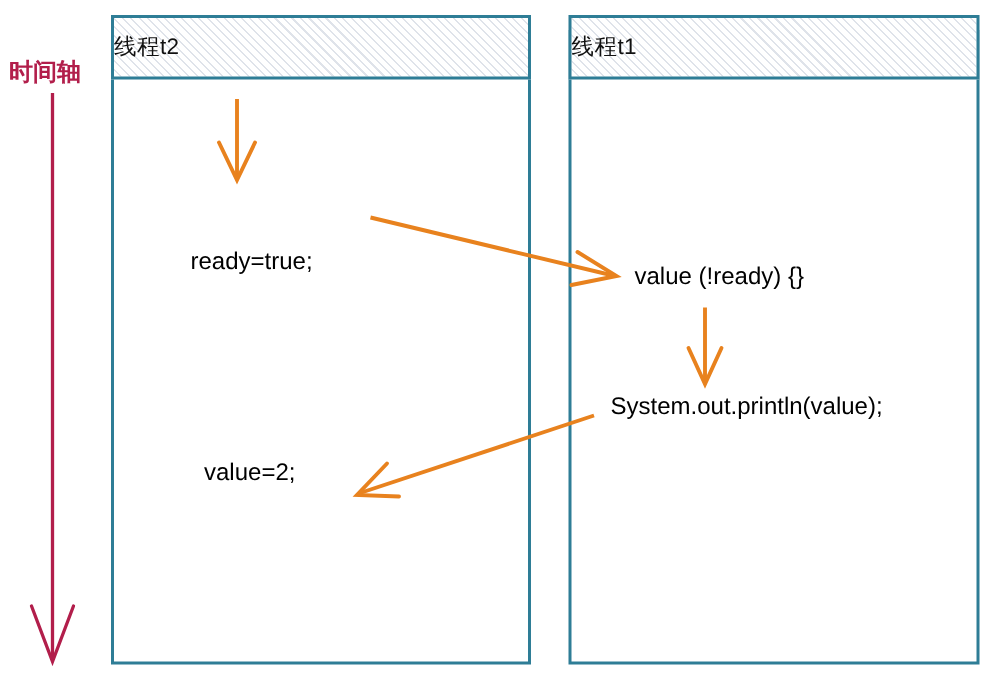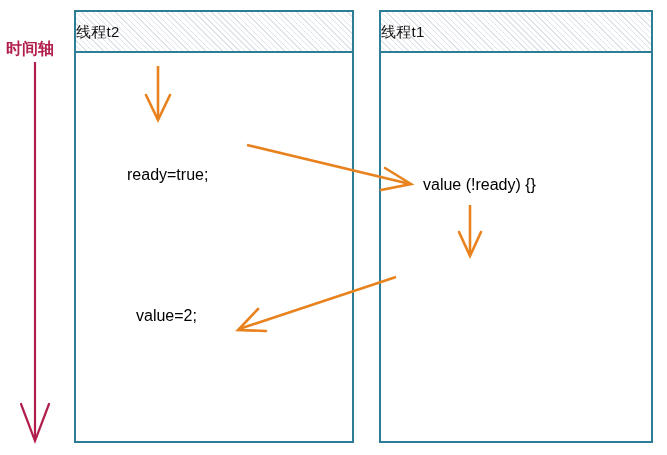--- a/index.html
+++ b/index.html
@@ -119,16 +119,17 @@
       <path d="M 258 309 L 238 330 L 266 331" fill="none" stroke="#E8821E" stroke-width="2.6" stroke-linecap="round" stroke-linejoin="miter"></path>
     </g>
   </svg>
 
   <div class="axis-label" style="left:6px; top:41px;">时间轴</div>
 
   <div class="stmt" style="left:127px; top:130px;margin-top:37px;">ready=true;</div>
 
   <div class="stmt" style="left:423px; top:177px;">value (!ready) {}</div>
 
+  <div class="stmt" style="left:407px; top:264px;">System.out.println(value);</div>
 
   <div class="stmt" style="left:136px; top:308px;">value=2;</div>
 
 </div>
 
 </body></html>

